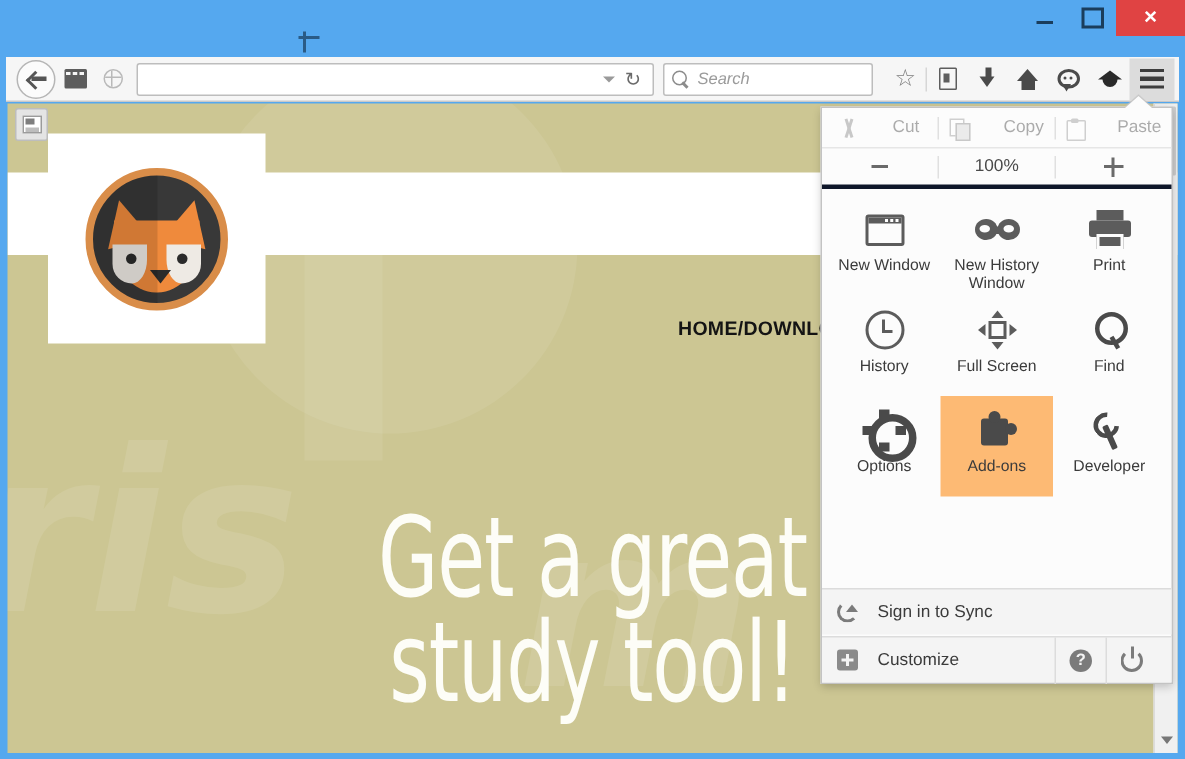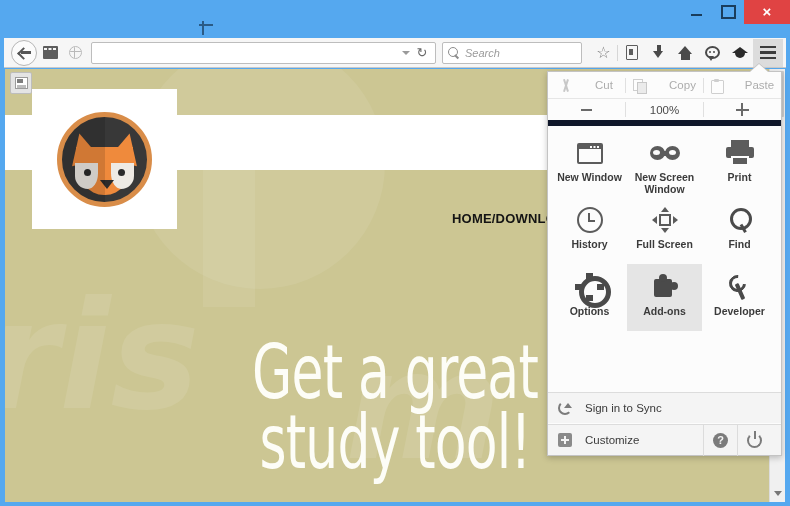--- a/index.html
+++ b/index.html
@@ -568,21 +568,21 @@
     width: 11px; height: 11.5px; border: 1.4px solid #9a9a9a; border-radius:1px; background:#fff;
   }
   .ic-paste::after {
     content:""; position:absolute; left:3px; top:0;
     width: 5px; height: 3.5px; background: #9a9a9a; border-radius:1px;
   }
 
   .zoom-row {
     height: 27px;
     display: flex; align-items: center;
-    border-bottom: 6px solid #0f172a;
+    border-bottom: 3px solid #0f172a;
   }
   .zoom-cell {
     flex: 1 1 33.33%;
     display: flex; align-items: center; justify-content: center;
     height: 100%; cursor: pointer;
     font-size: 11.5px; color: #4a4a4a;
   }
   .zoom-minus {
     width: 11px; height: 2px; background: #6a6a6a; display: inline-block;
   }
@@ -590,30 +590,29 @@
   .zoom-plus::before {
     content:""; position:absolute; left:0; top:5.5px; width:13px; height:2px; background:#6a6a6a;
   }
   .zoom-plus::after {
     content:""; position:absolute; left:5.5px; top:0; width:2px; height:13px; background:#6a6a6a;
   }
 
   .menu-grid {
     display: flex; flex-wrap: wrap;
     padding: 4px 4px 0 4px;
-    font-weight: bold;
   }
   .grid-item {
     width: 75px; height: 67px;
     display: flex; flex-direction: column;
     align-items: center; justify-content: flex-start;
     padding-top: 8px;
     cursor: pointer;
   }
-  .grid-item.active { background: #e5e5e5; }
+  .grid-item.active { background: #fdba74; }
   .grid-icon {
     height: 30px;
     display: flex; align-items: center; justify-content: center;
     margin-bottom: 3px;
   }
   .grid-label {
     font-size: 10.5px; color: #3b3b3b;
     text-align: center; line-height: 1.15;
     max-width: 72px;
   }
@@ -968,21 +967,21 @@
         <div class="grid-label">New Window</div>
       </div>
 
       <div class="grid-item">
         <div class="grid-icon">
             <span class="ic-mask">
               <i></i>
               <b></b>
             </span>
           </div>
-        <div class="grid-label">New Screen Window</div>
+        <div class="grid-label">New History Window</div>
       </div>
 
 
       <div class="grid-item">
         <div class="grid-icon">
             <span class="ic-print">
               <i></i>
             </span>
           </div>
         <div class="grid-label">Print</div>

